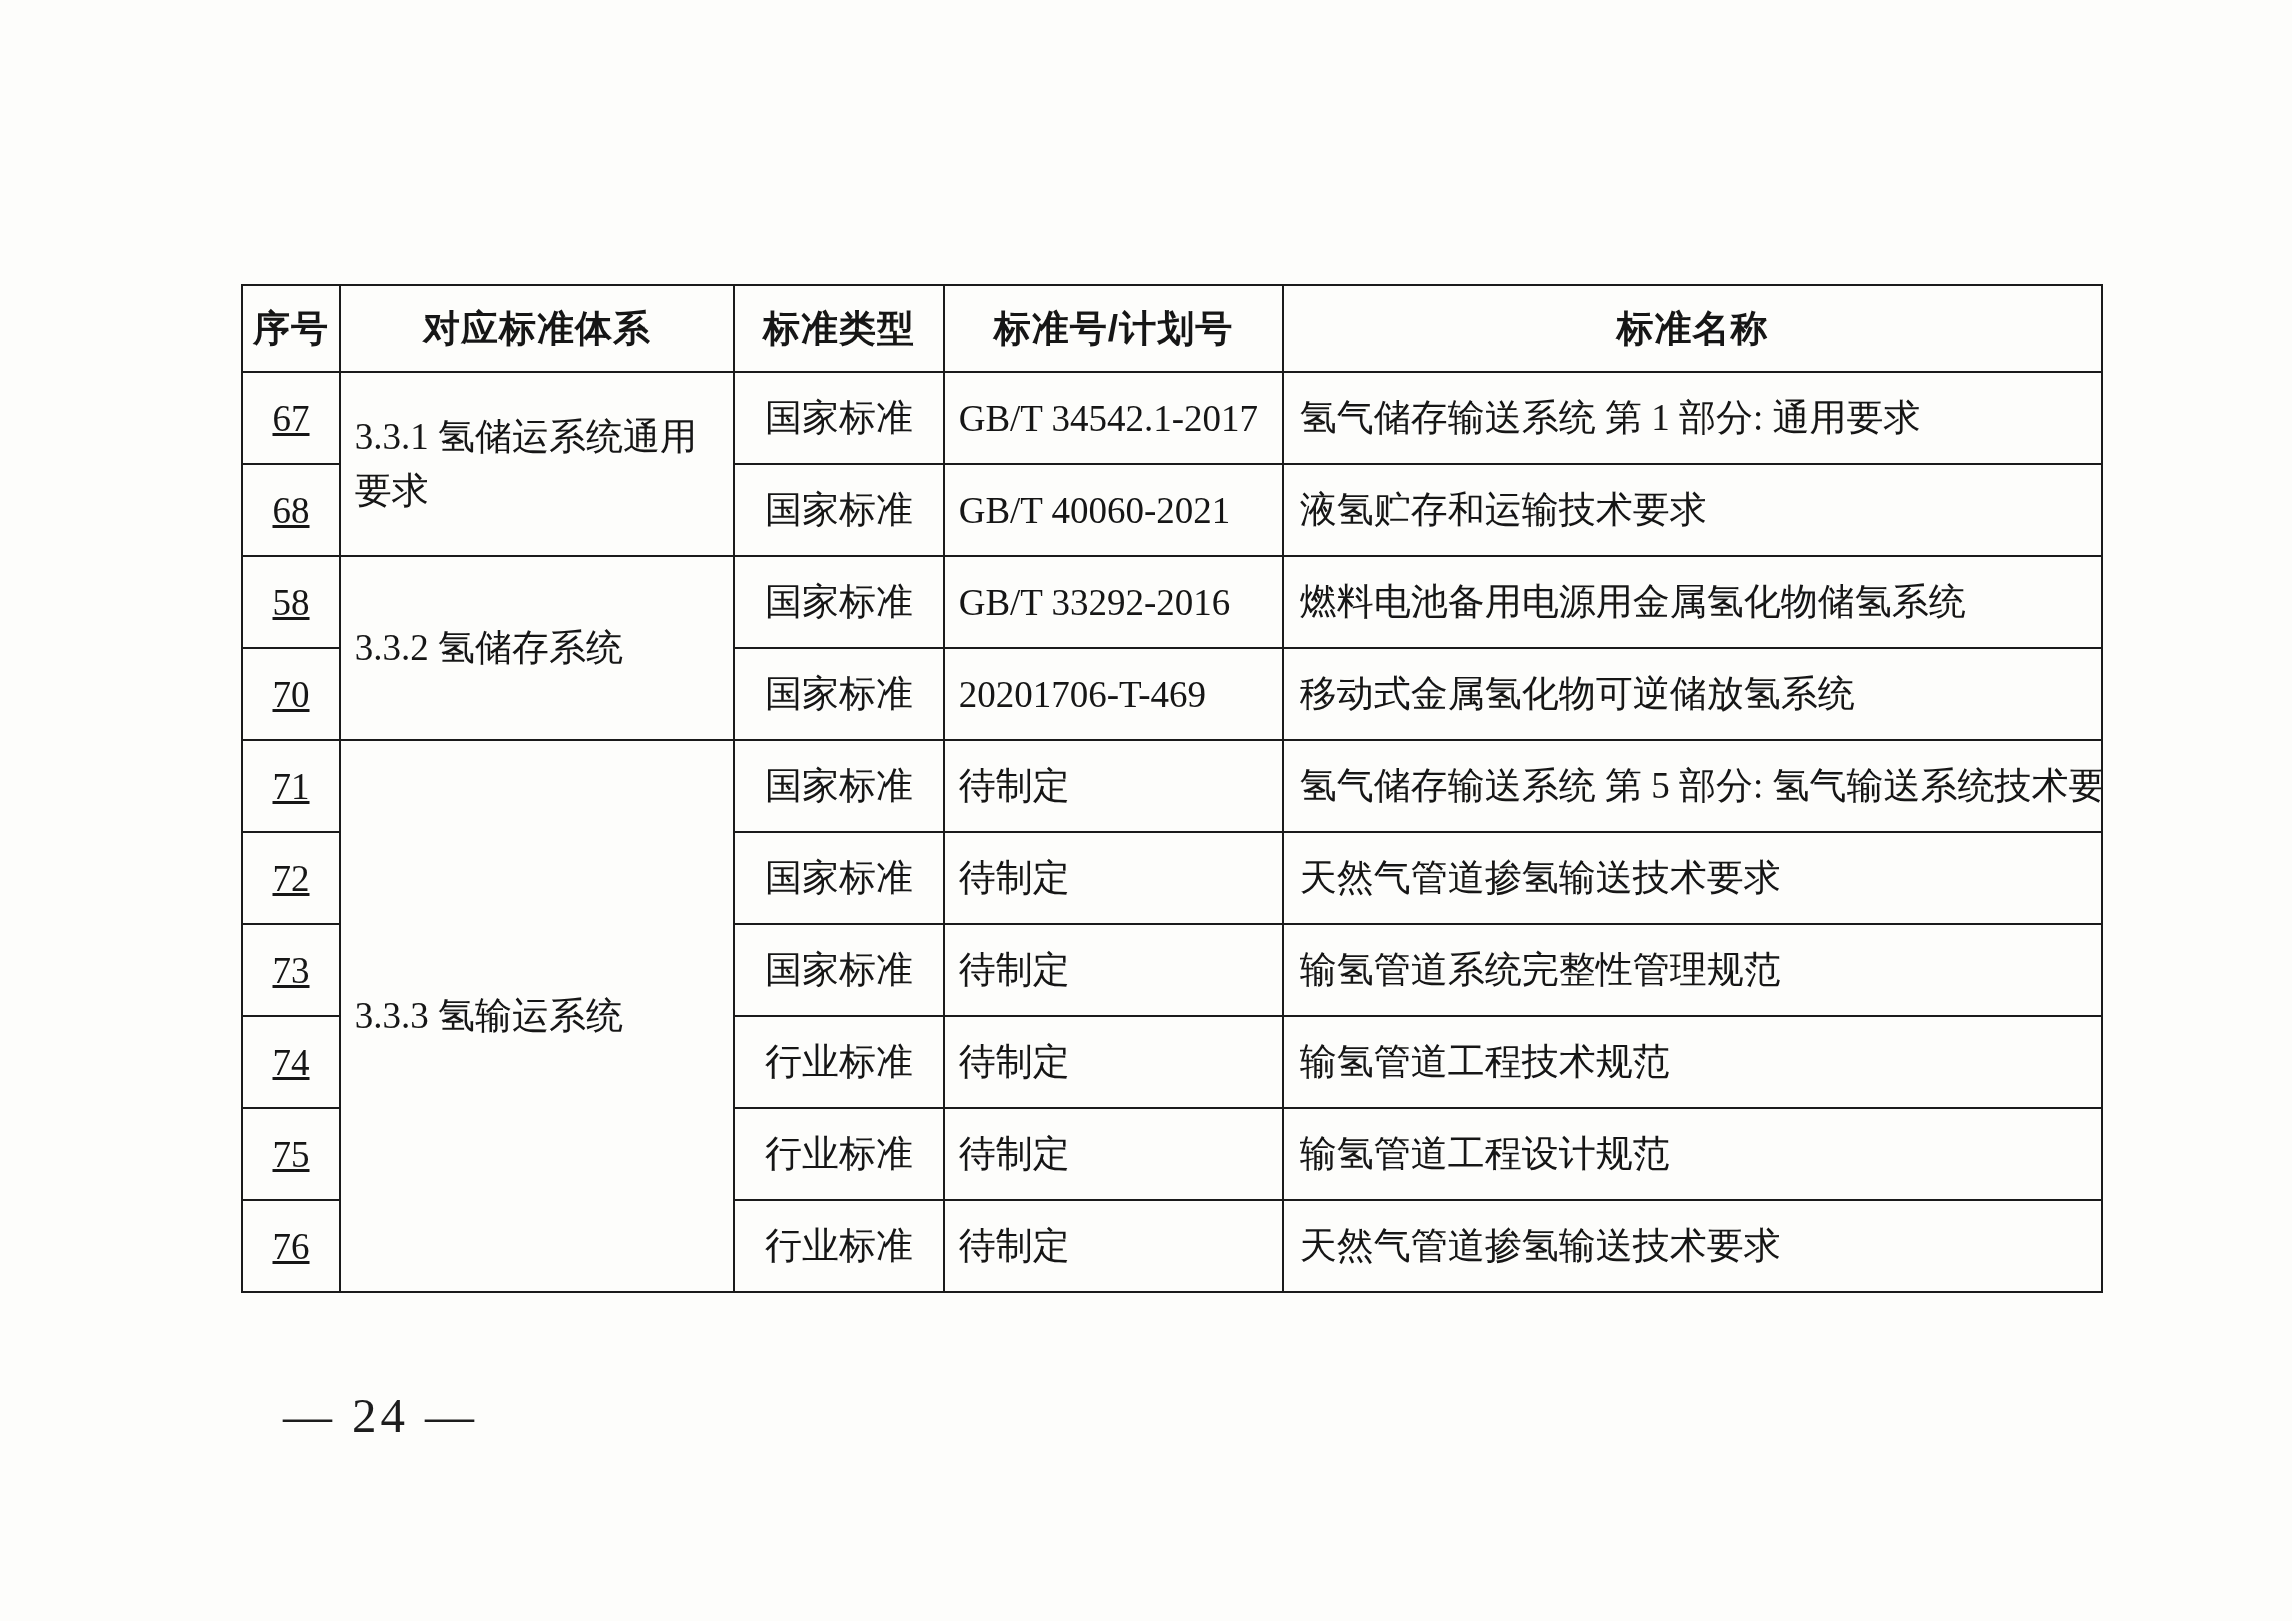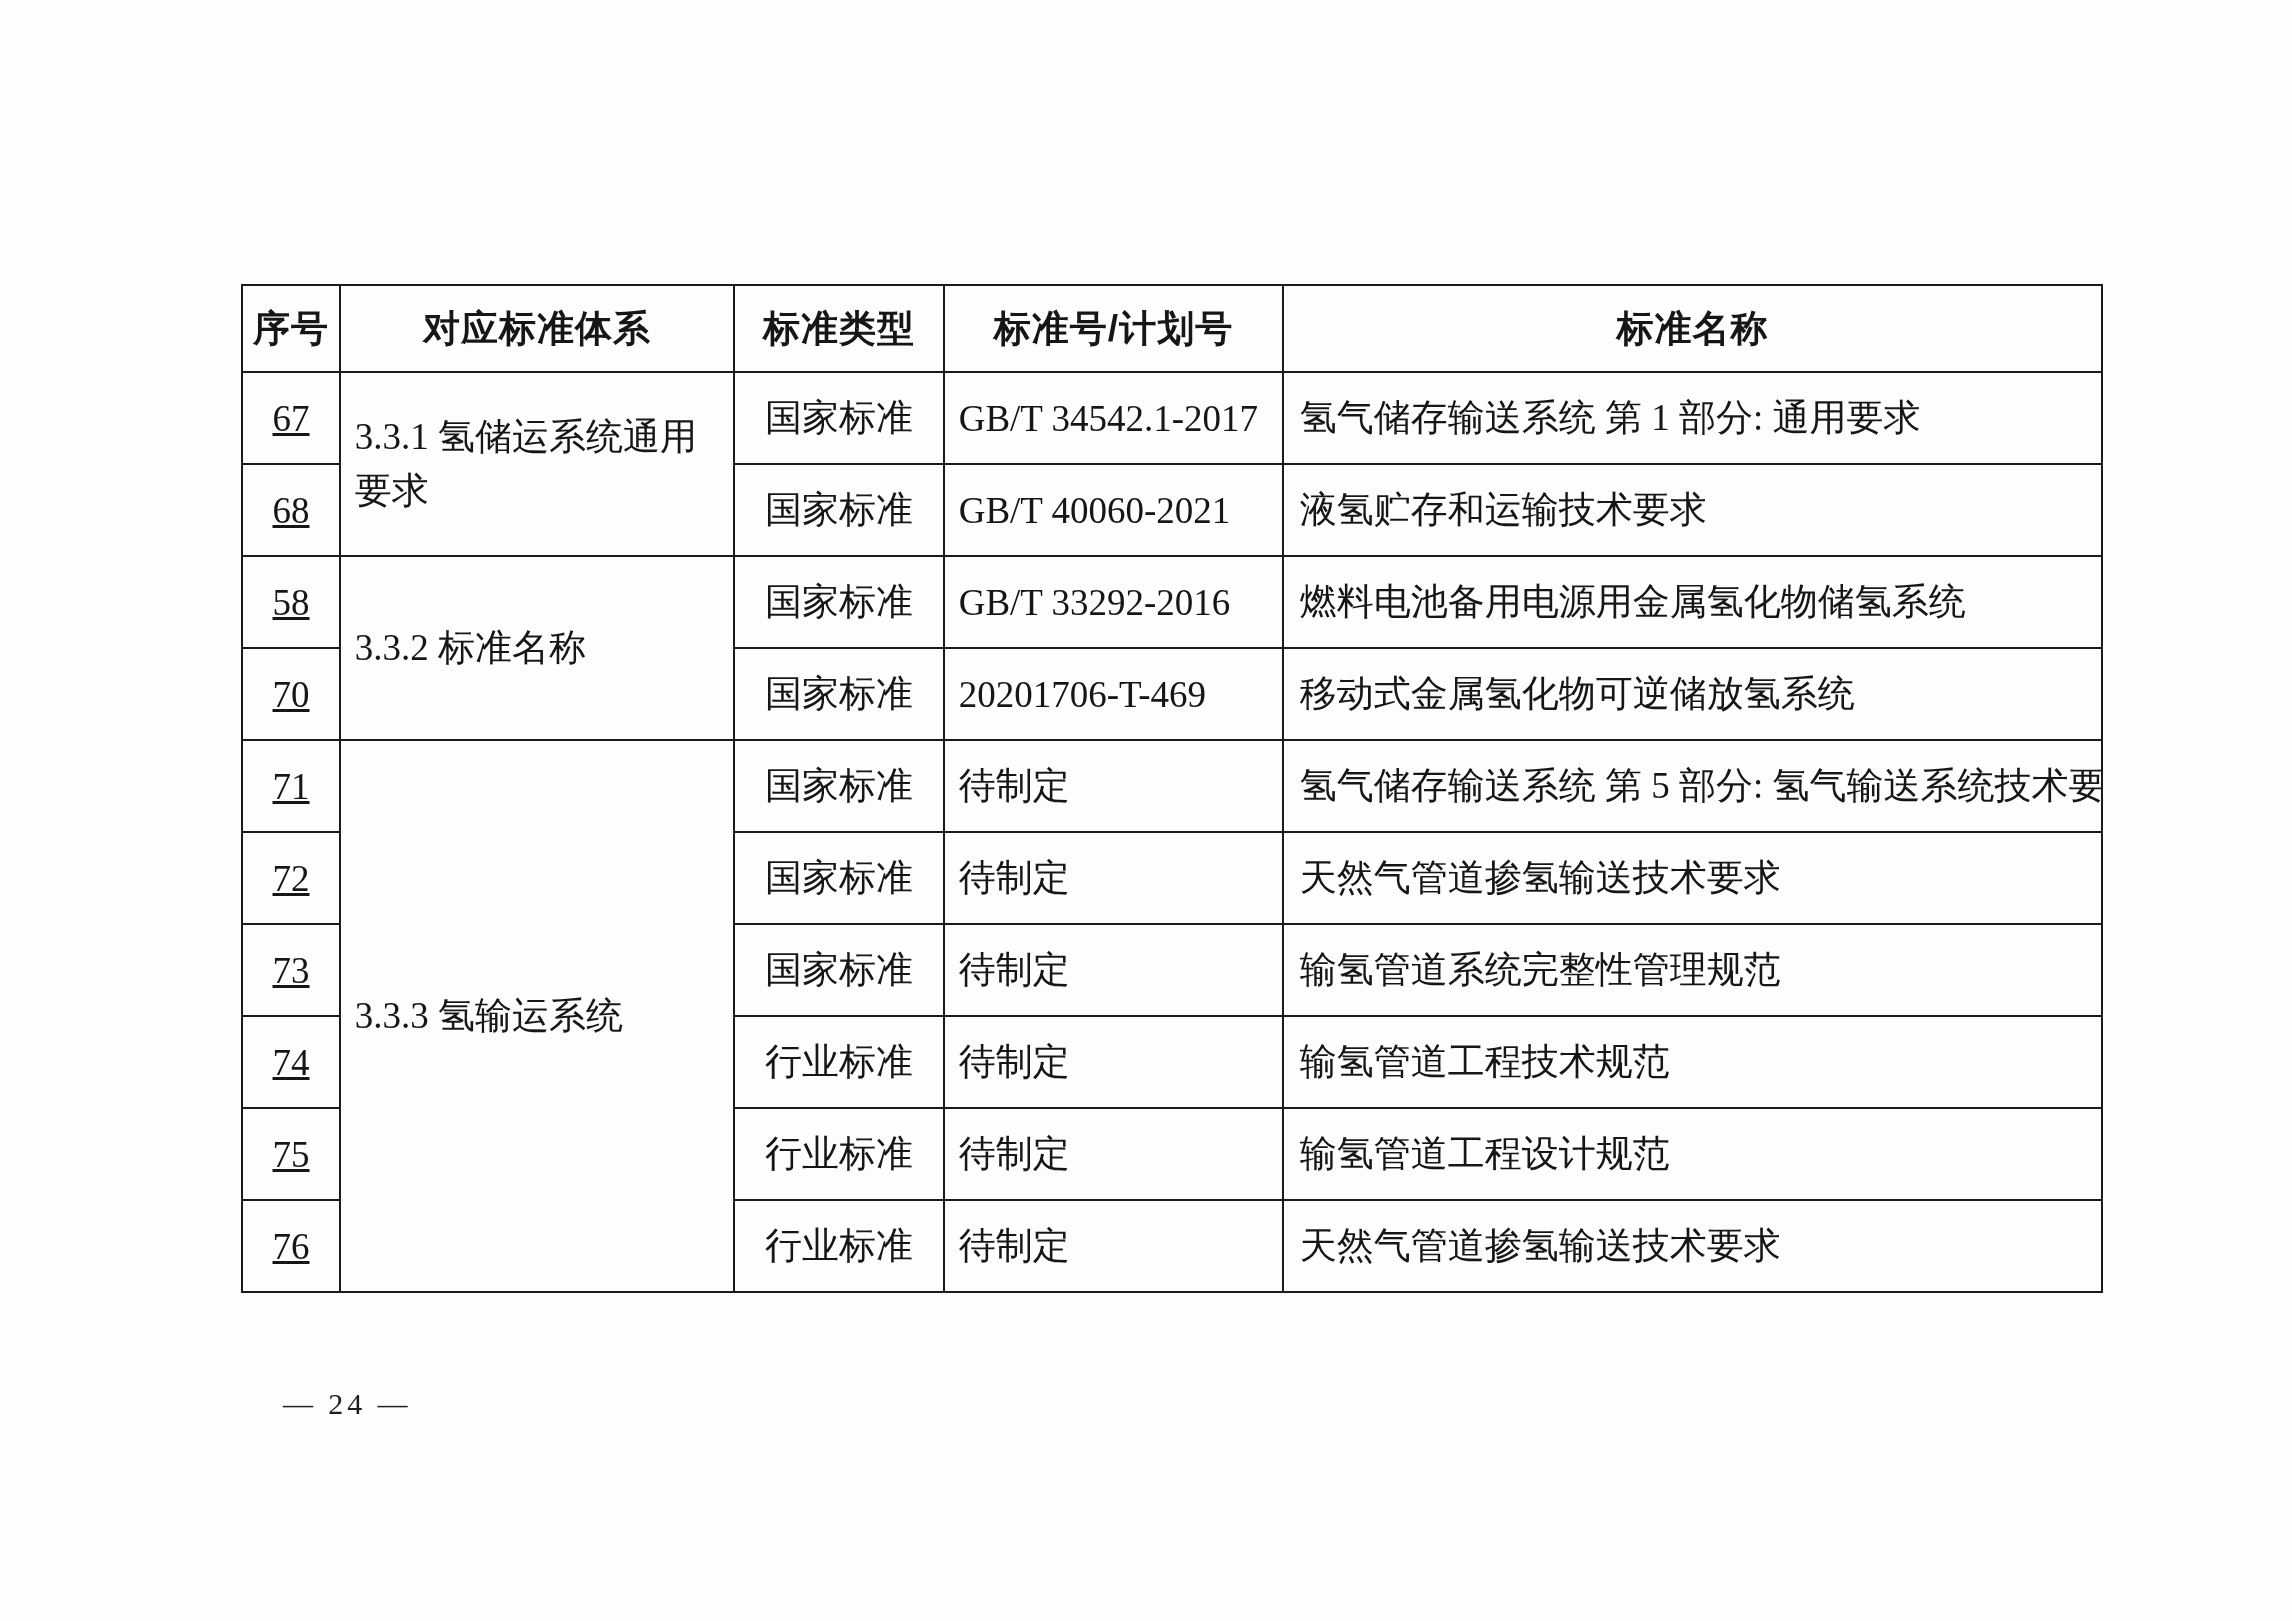--- a/index.html
+++ b/index.html
@@ -71,21 +71,21 @@
   td.cell-name {
     text-align: left;
     padding-left: 15.7px;
     font-size: 36px;
     white-space: nowrap;
   }
   .page-number {
     position: absolute;
     left: 263px;
     top: 1387px;
-    font-size: 30px;
+    font-size: 49px;
     letter-spacing: 3.9px;
     color: #1d1d1d;
   }
 </style>
 </head>
 <body>
 
 <div class="page">
 
   <table class="standards">
@@ -115,21 +115,21 @@
     </tr>
     <tr class="data-row">
       <td class="cell-no">68</td>
       <td class="cell-type">国家标准</td>
       <td class="cell-code">GB/T 40060-2021</td>
       <td class="cell-name">液氢贮存和运输技术要求</td>
     </tr>
 
     <tr class="data-row">
       <td class="cell-no">58</td>
-      <td class="cell-sys" rowspan="2">3.3.2 标准名称</td>
+      <td class="cell-sys" rowspan="2">3.3.2 氢储存系统</td>
       <td class="cell-type">国家标准</td>
       <td class="cell-code">GB/T 33292-2016</td>
       <td class="cell-name">燃料电池备用电源用金属氢化物储氢系统</td>
     </tr>
     <tr class="data-row">
       <td class="cell-no">70</td>
       <td class="cell-type">国家标准</td>
       <td class="cell-code">20201706-T-469</td>
       <td class="cell-name">移动式金属氢化物可逆储放氢系统</td>
     </tr>

